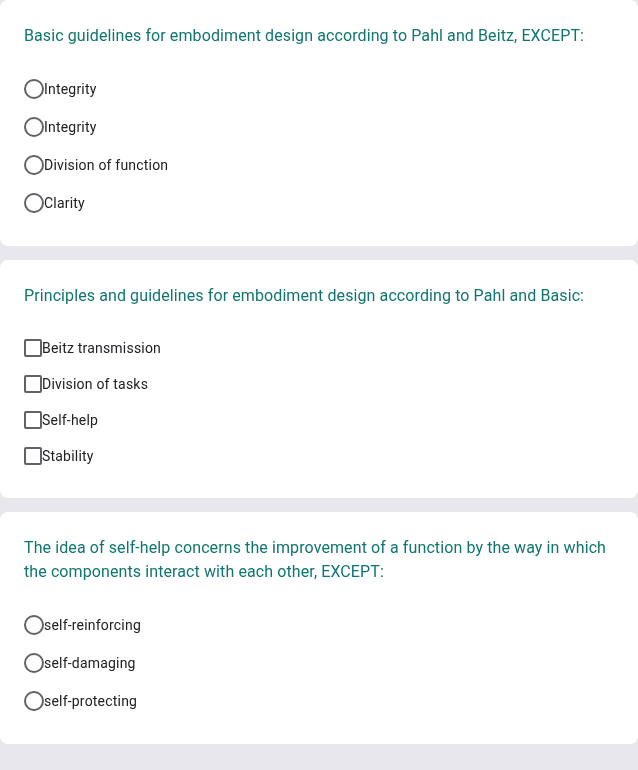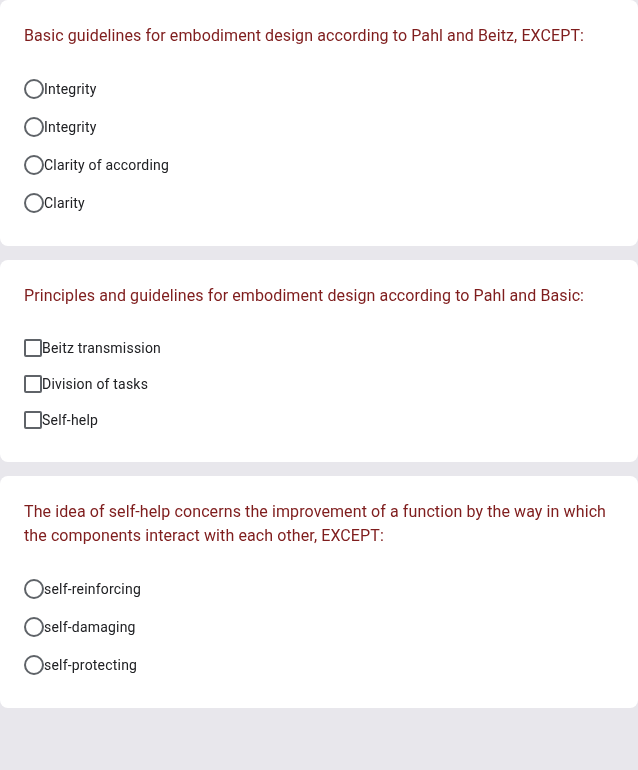--- a/index.html
+++ b/index.html
@@ -10,21 +10,21 @@
     padding: 0;
   }
   .card {
     background: #fff;
     border-radius: 8px;
     padding: 24px;
     margin-bottom: 14px;
   }
   .question-text {
     font-size: 16px;
-    color: #7f1d1d;
+    color: #0f766e;
     line-height: 1.5;
     margin-bottom: 22px;
     letter-spacing: 0.1px;
   }
   .option-row {
     display: flex;
     align-items: center;
     padding: 9px 0;
   }
   .radio {
@@ -57,21 +57,21 @@
   <div class="option-row">
     <span class="radio"></span>
     <span class="option-label">Integrity</span>
   </div>
   <div class="option-row">
     <span class="radio"></span>
     <span class="option-label">Integrity</span>
   </div>
   <div class="option-row">
     <span class="radio"></span>
-    <span class="option-label">Clarity of according</span>
+    <span class="option-label">Division of function</span>
   </div>
   <div class="option-row">
     <span class="radio"></span>
     <span class="option-label">Clarity</span>
   </div>
 </div>
 
 <div class="card">
   <div class="question-text">Principles and guidelines for embodiment design according to Pahl and Basic:</div>
   <div class="option-row">
@@ -79,20 +79,24 @@
     <span class="option-label">Beitz transmission</span>
   </div>
   <div class="option-row">
     <span class="checkbox"></span>
     <span class="option-label">Division of tasks</span>
   </div>
   <div class="option-row">
     <span class="checkbox"></span>
     <span class="option-label">Self-help</span>
   </div>
+  <div class="option-row">
+    <span class="checkbox"></span>
+    <span class="option-label">Stability</span>
+  </div>
 </div>
 
 <div class="card">
   <div class="question-text">The idea of self-help concerns the improvement of a function by the way in which the components interact with each other, EXCEPT:</div>
   <div class="option-row">
     <span class="radio"></span>
     <span class="option-label">self-reinforcing</span>
   </div>
   <div class="option-row">
     <span class="radio"></span>

